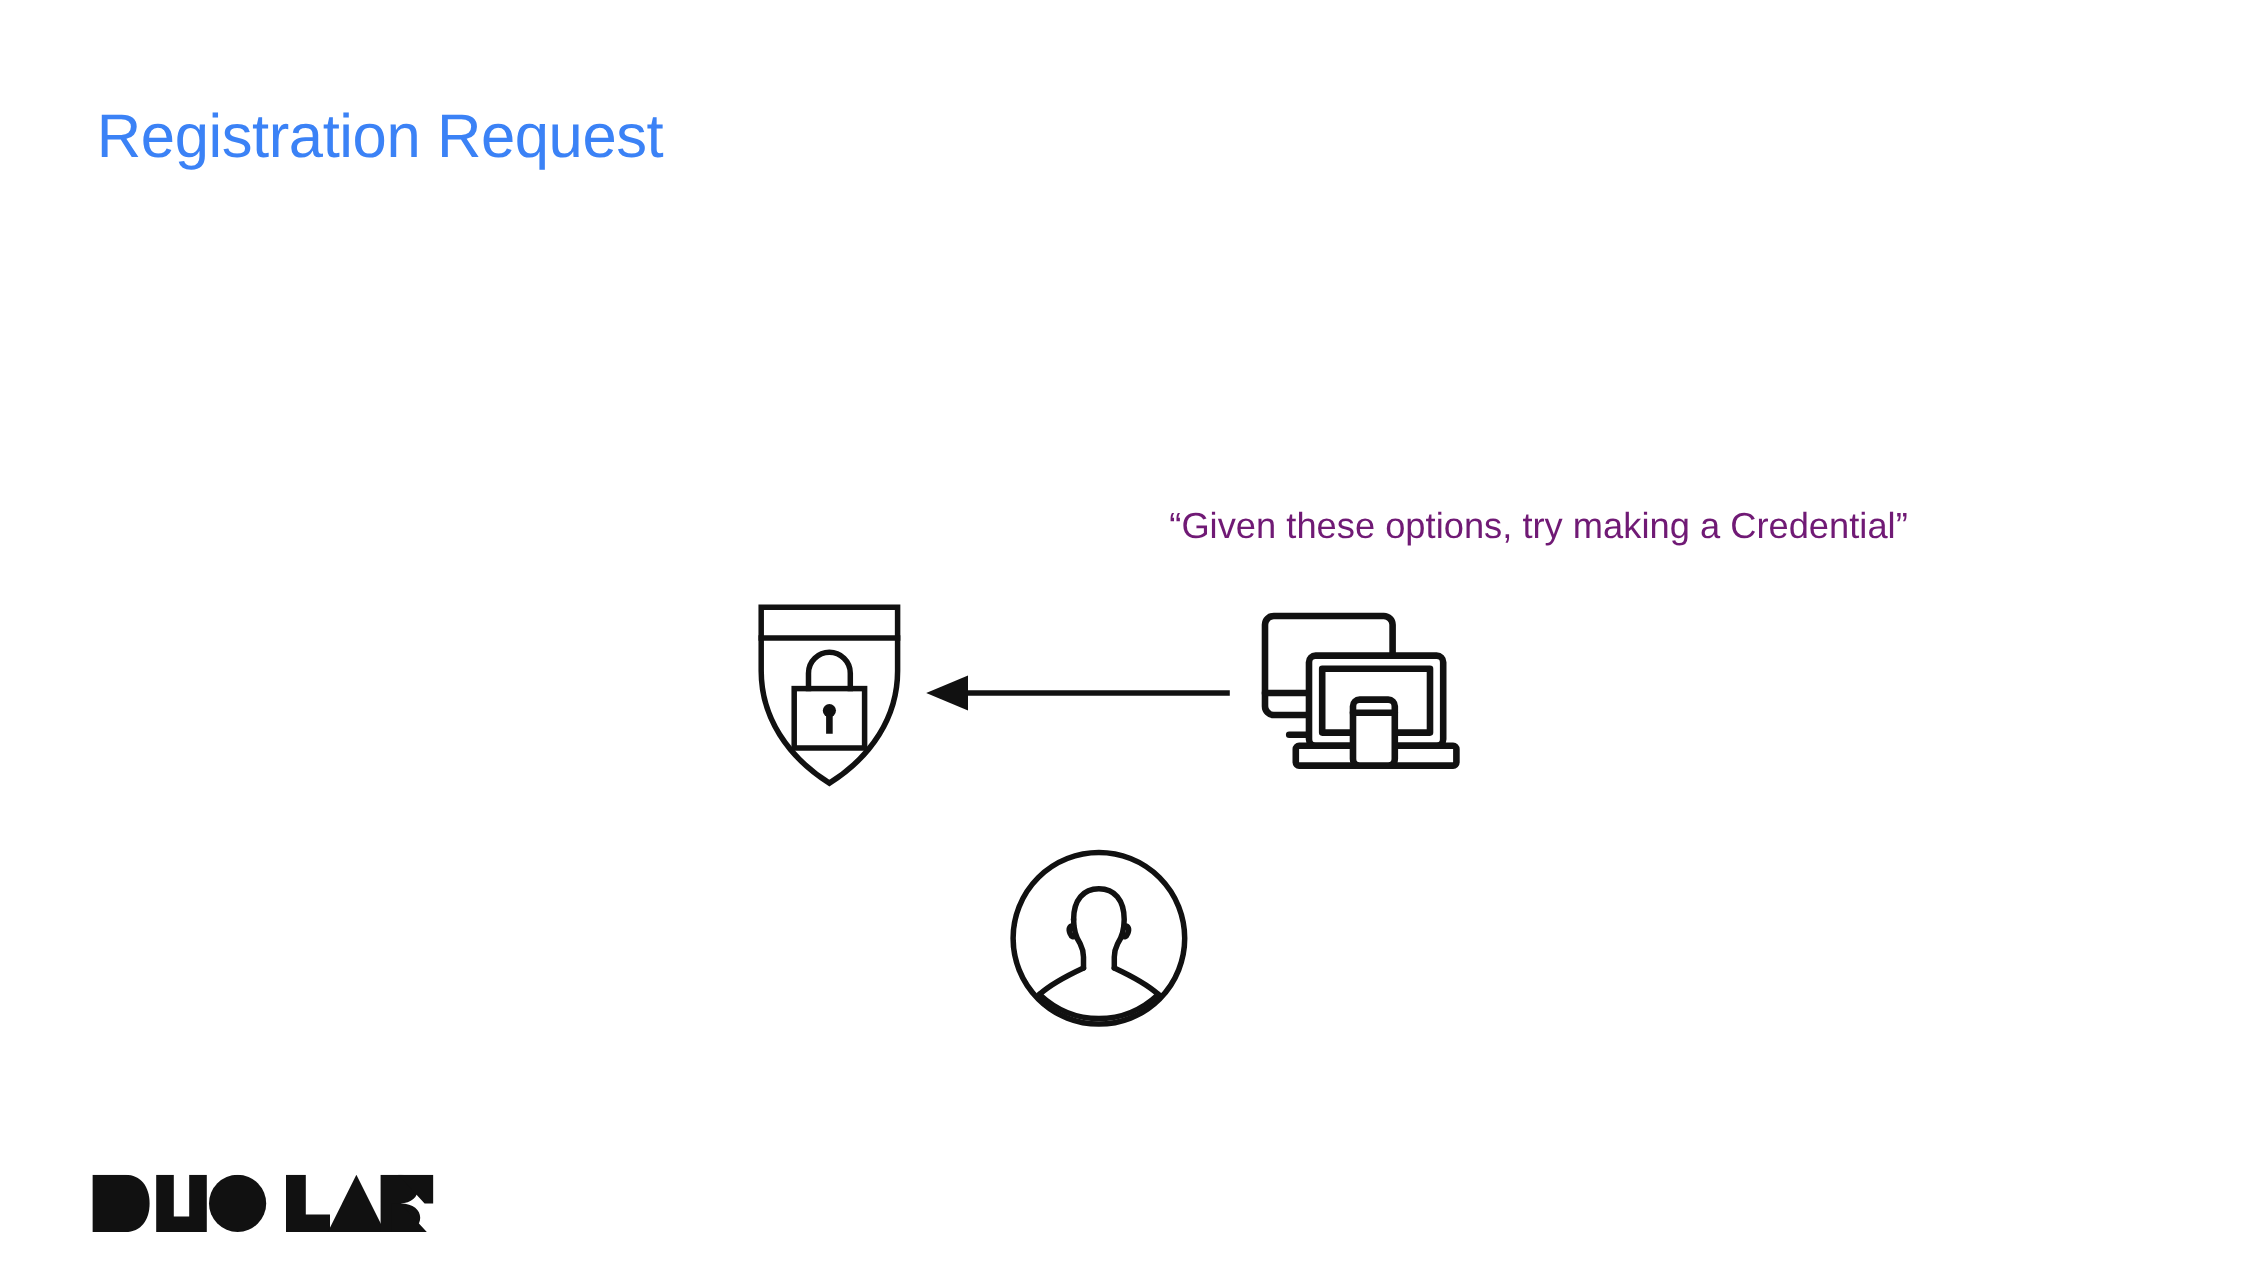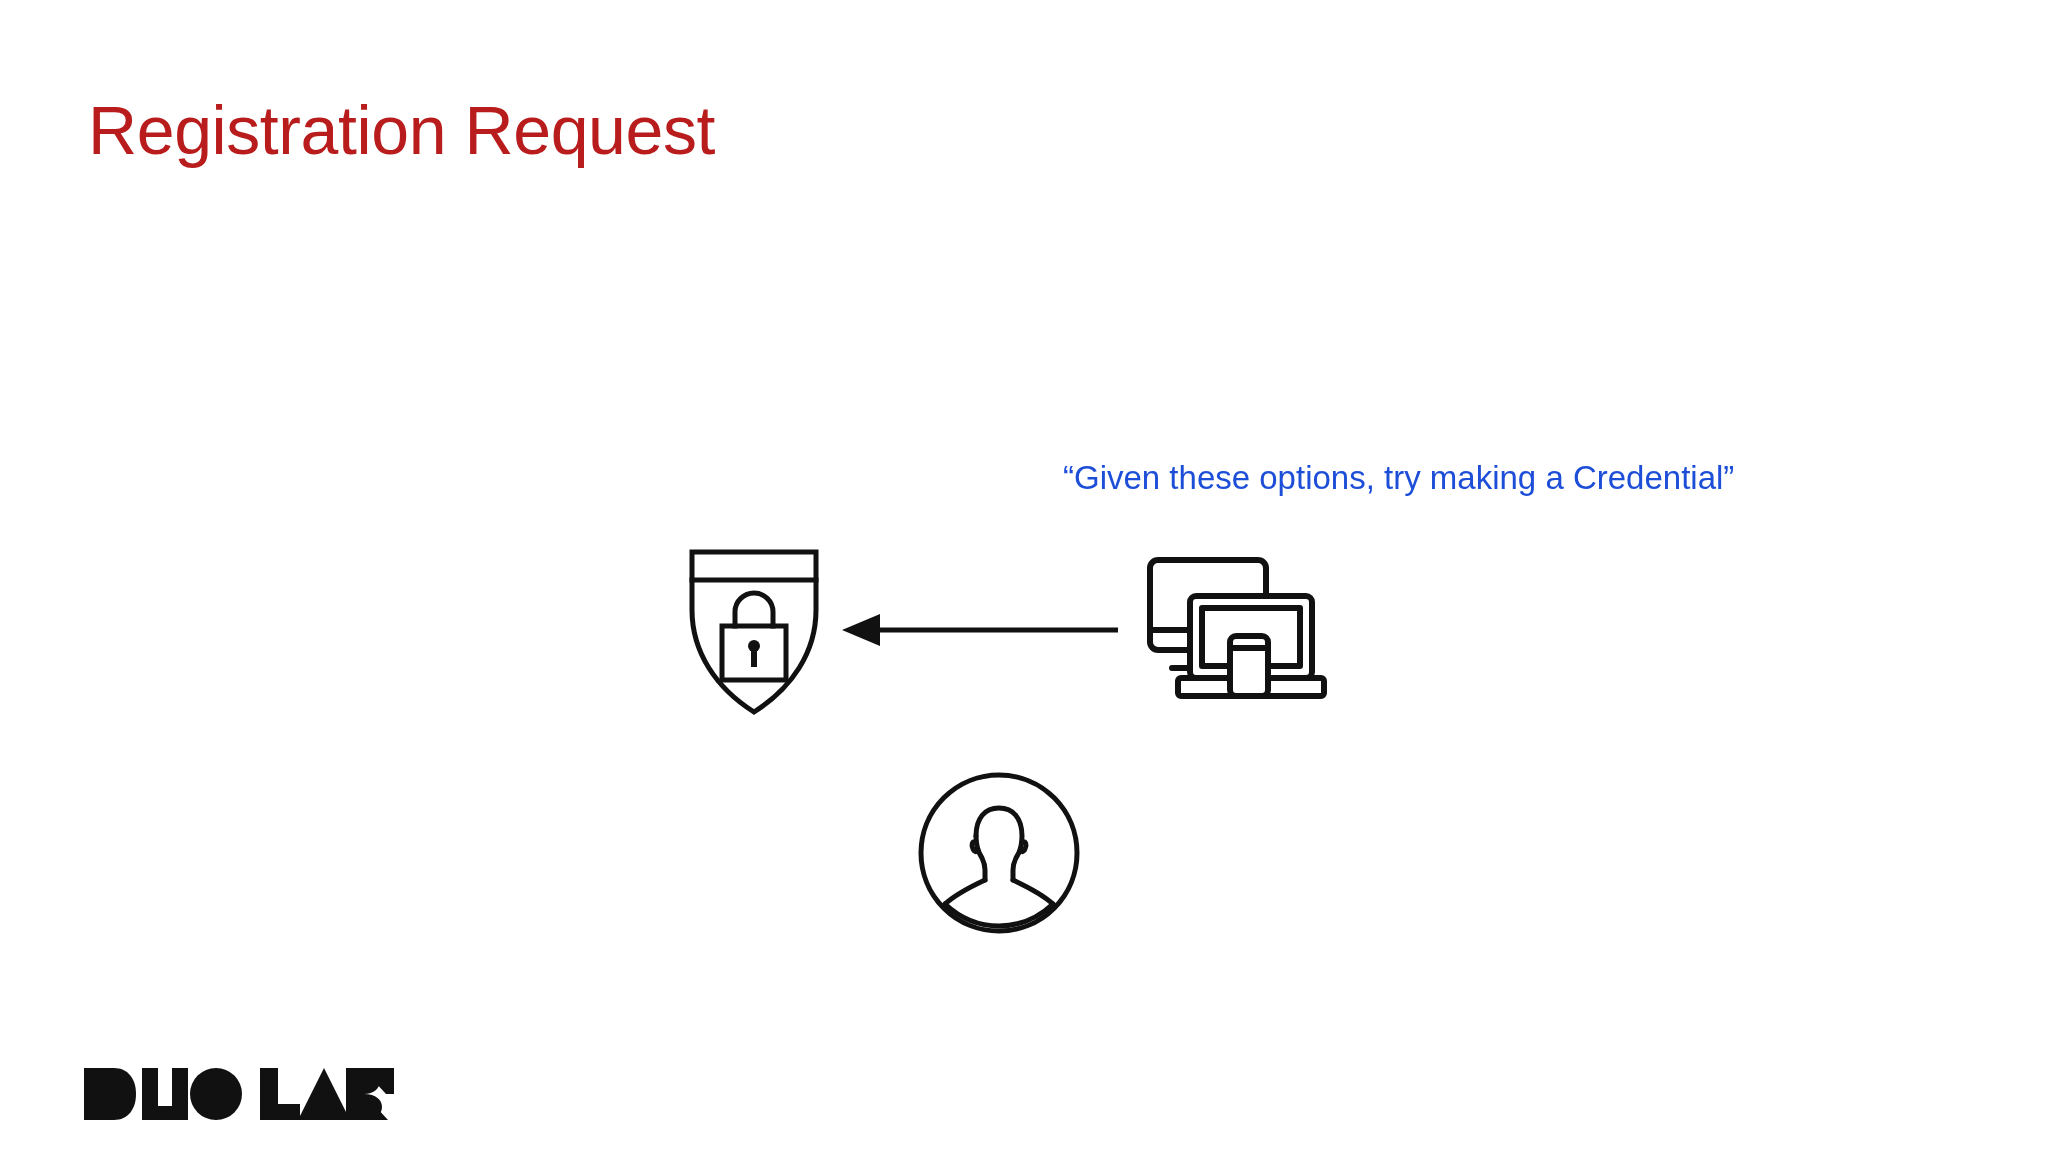--- a/index.html
+++ b/index.html
@@ -18,36 +18,36 @@
     height: 1152px;
     background: #ffffff;
     overflow: hidden;
   }
 
   
   #slide-title {
     position: absolute;
     left: 88px;
     top: 96px;
-    font-size: 68px;
+    font-size: 56px;
     font-weight: 300;
     letter-spacing: -0.4px;
-    color: #b91c1c;
+    color: #3b82f6;
     white-space: nowrap;
     line-height: 1;
   }
 
   
   #quote-caption {
     position: absolute;
     left: 1063px;
     top: 458px;
     font-size: 33px;
     font-weight: 400;
-    color: #1d4ed8;
+    color: #701a75;
     white-space: nowrap;
     line-height: 1.2;
   }
 
   
   .figure {
     position: absolute;
   }
   #shield-figure  { left: 688px;  top: 548px; width: 132px; height: 168px; }
   #arrow-figure   { left: 840px;  top: 604px; width: 282px; height: 52px;  }

